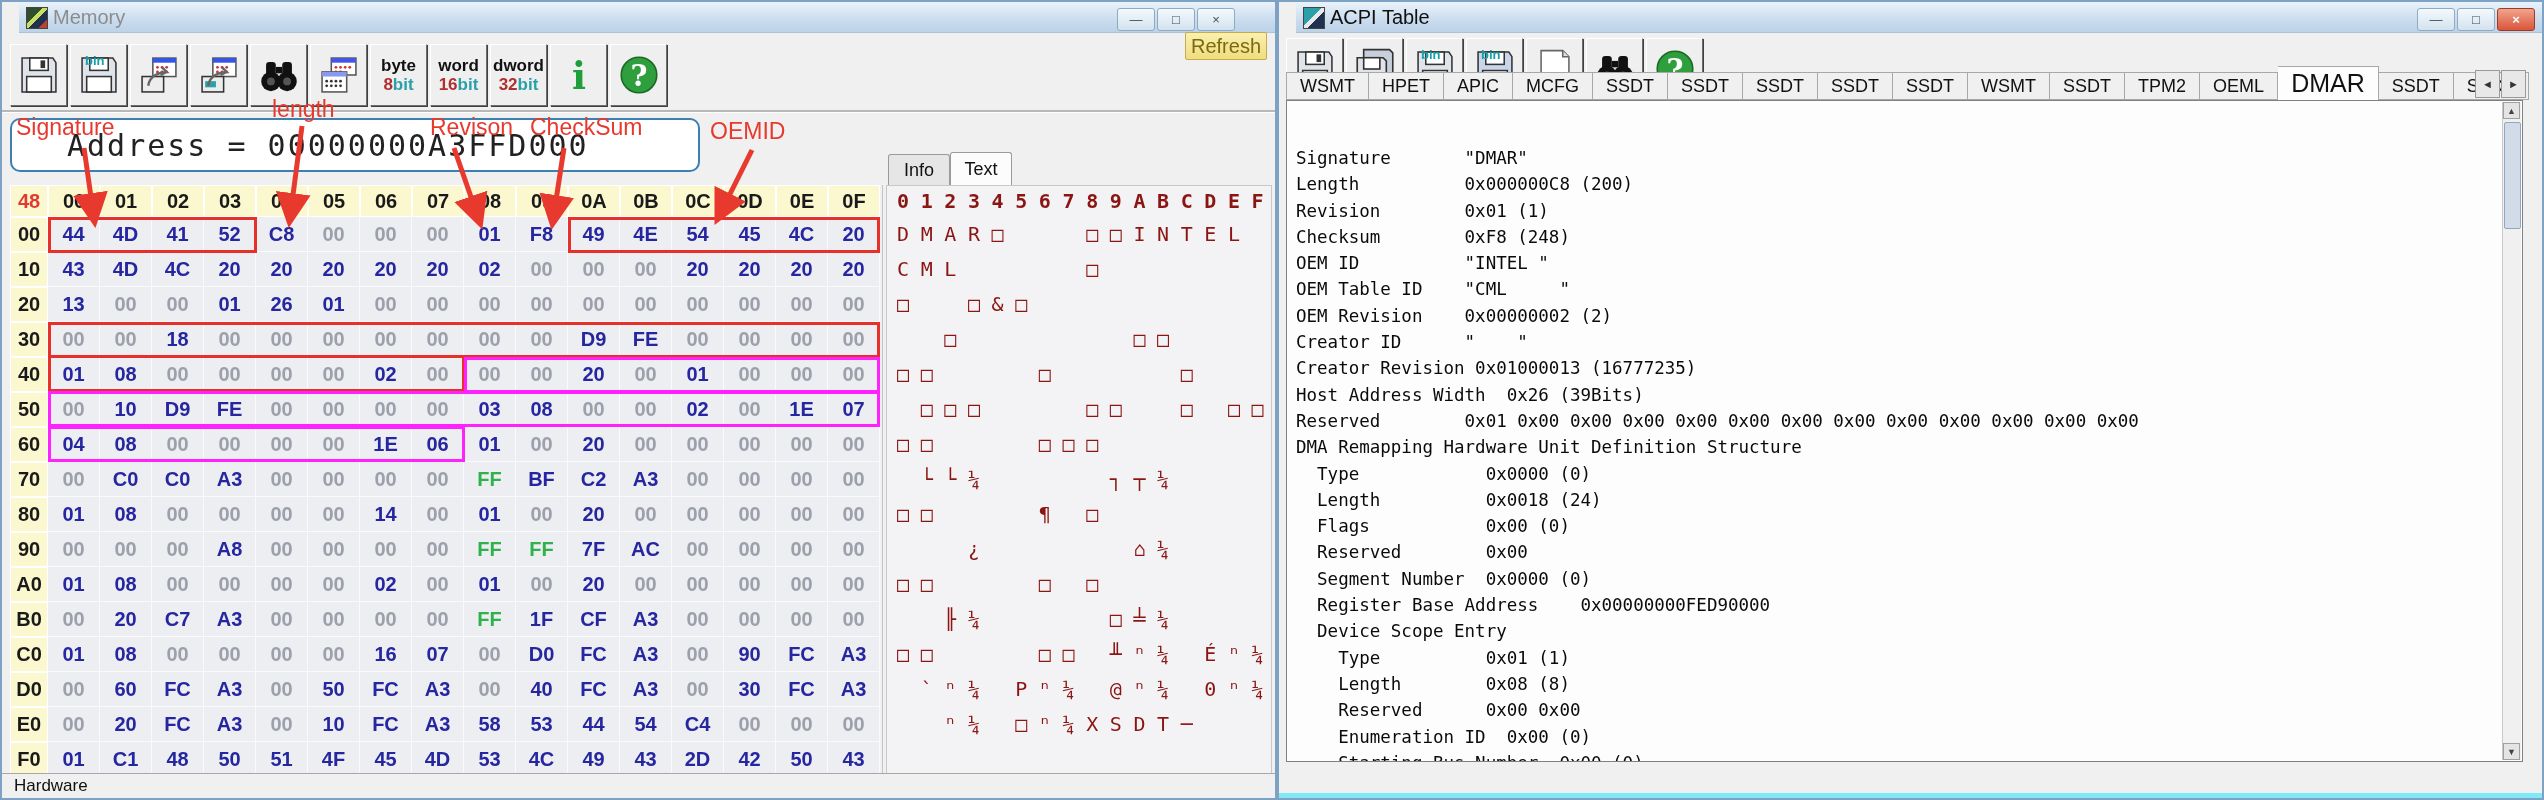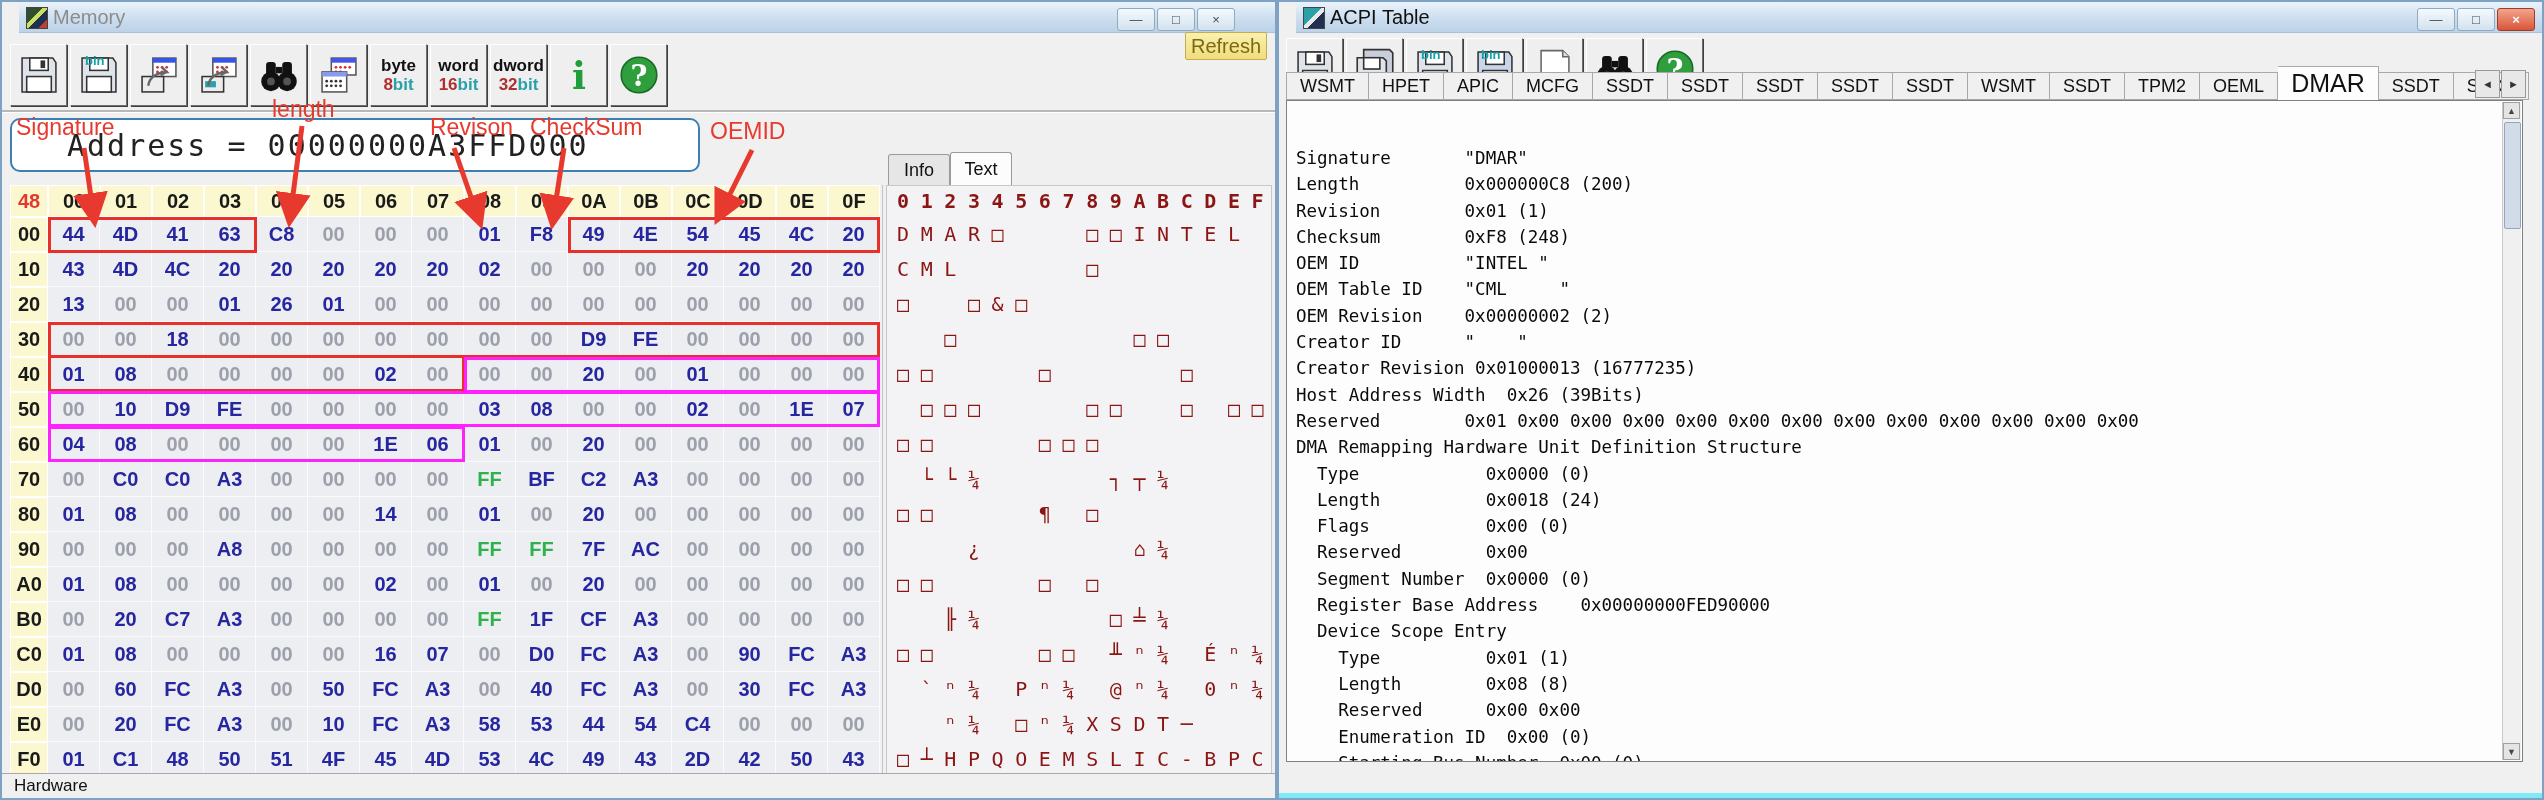--- a/index.html
+++ b/index.html
@@ -255,21 +255,21 @@
         <div class="hcell hdr">0A</div>
         <div class="hcell hdr">0B</div>
         <div class="hcell hdr">0C</div>
         <div class="hcell hdr">0D</div>
         <div class="hcell hdr">0E</div>
         <div class="hcell hdr">0F</div>
         <div class="hcell hdr">00</div>
         <div class="hcell data val">44</div>
         <div class="hcell data val">4D</div>
         <div class="hcell data val">41</div>
-        <div class="hcell data val">63</div>
+        <div class="hcell data val">52</div>
         <div class="hcell data val">C8</div>
         <div class="hcell data zero">00</div>
         <div class="hcell data zero">00</div>
         <div class="hcell data zero">00</div>
         <div class="hcell data val">01</div>
         <div class="hcell data val">F8</div>
         <div class="hcell data val">49</div>
         <div class="hcell data val">4E</div>
         <div class="hcell data val">54</div>
         <div class="hcell data val">45</div>
@@ -575,21 +575,20 @@
           <div class="trow"> □□□    □□  □ □□</div>
           <div class="trow">□□    □□□       </div>
           <div class="trow"> └└¼     ┐┬¼    </div>
           <div class="trow">□□    ¶ □       </div>
           <div class="trow">   ¿      ⌂¼    </div>
           <div class="trow">□□    □ □       </div>
           <div class="trow">  ╟¼     □╧¼    </div>
           <div class="trow">□□    □□ ╨ⁿ¼ Éⁿ¼</div>
           <div class="trow"> `ⁿ¼ Pⁿ¼ @ⁿ¼ 0ⁿ¼</div>
           <div class="trow">  ⁿ¼ □ⁿ¼XSDT─   </div>
-          <div class="trow">□┴HPQOEMSLIC-BPC</div>
         </div>
     </div>
 
     <div class="status-bar">Hardware</div>
   </div>
 
   <div class="window" id="right-window" style="left:1277px;width:1267px;">
     <div class="titlebar">
       <div class="win-icon" style="background:linear-gradient(135deg,#2AA0A8 0 45%,#E8E8E8 45% 60%,#203050 60%);"></div>
       <div class="title-text active">ACPI Table</div>

